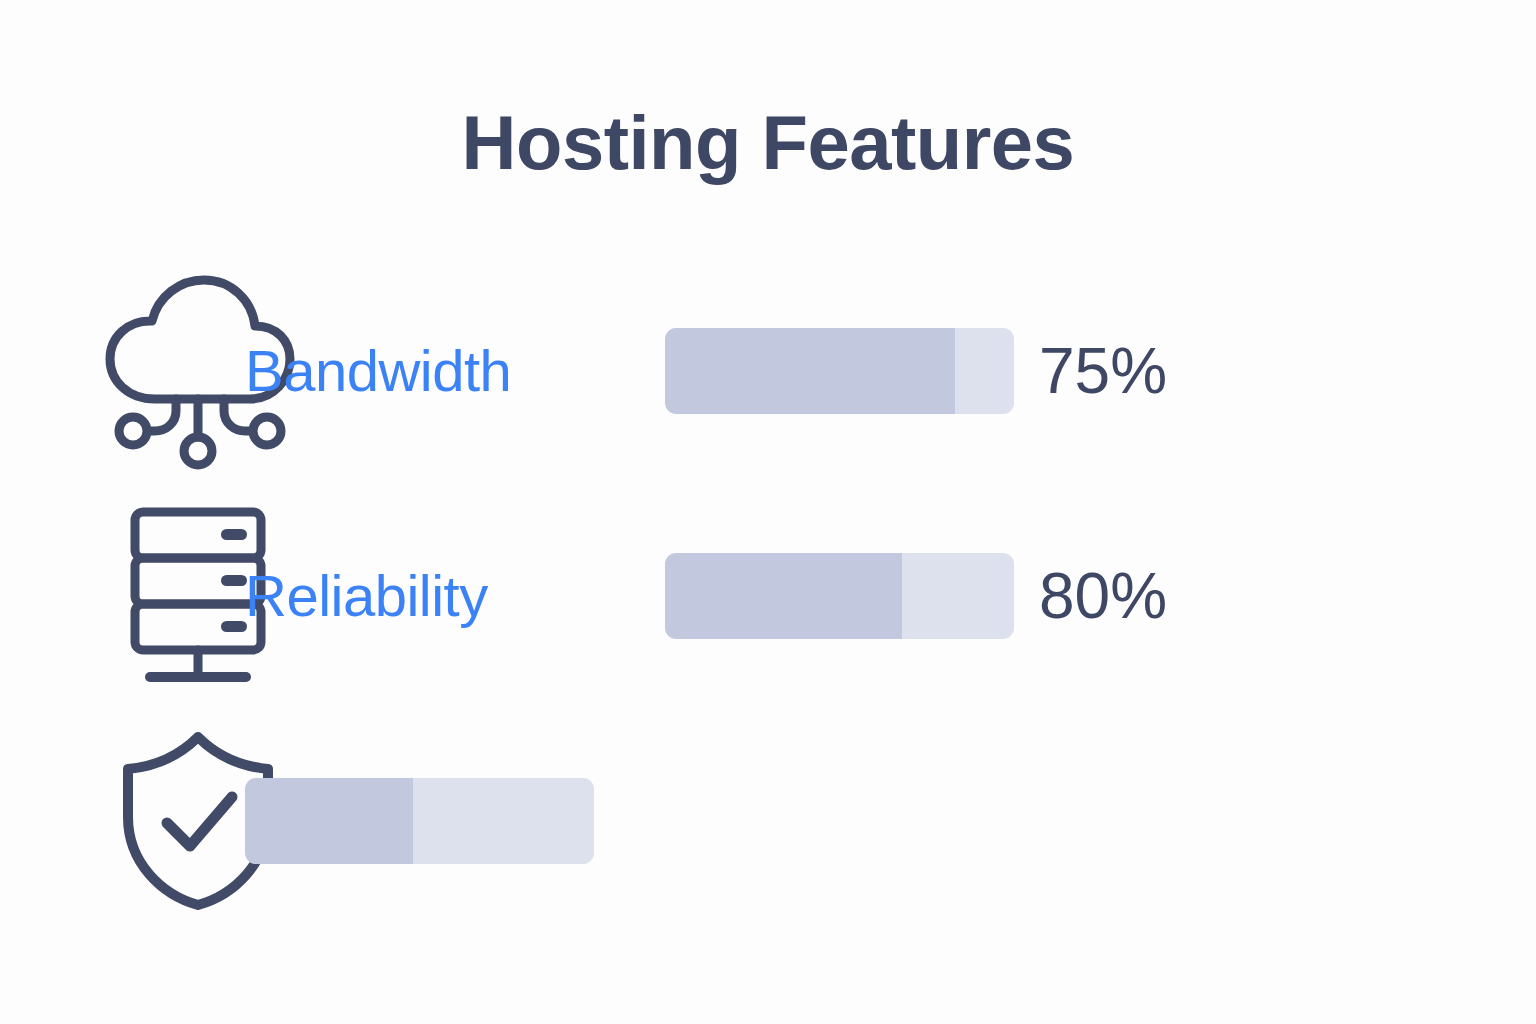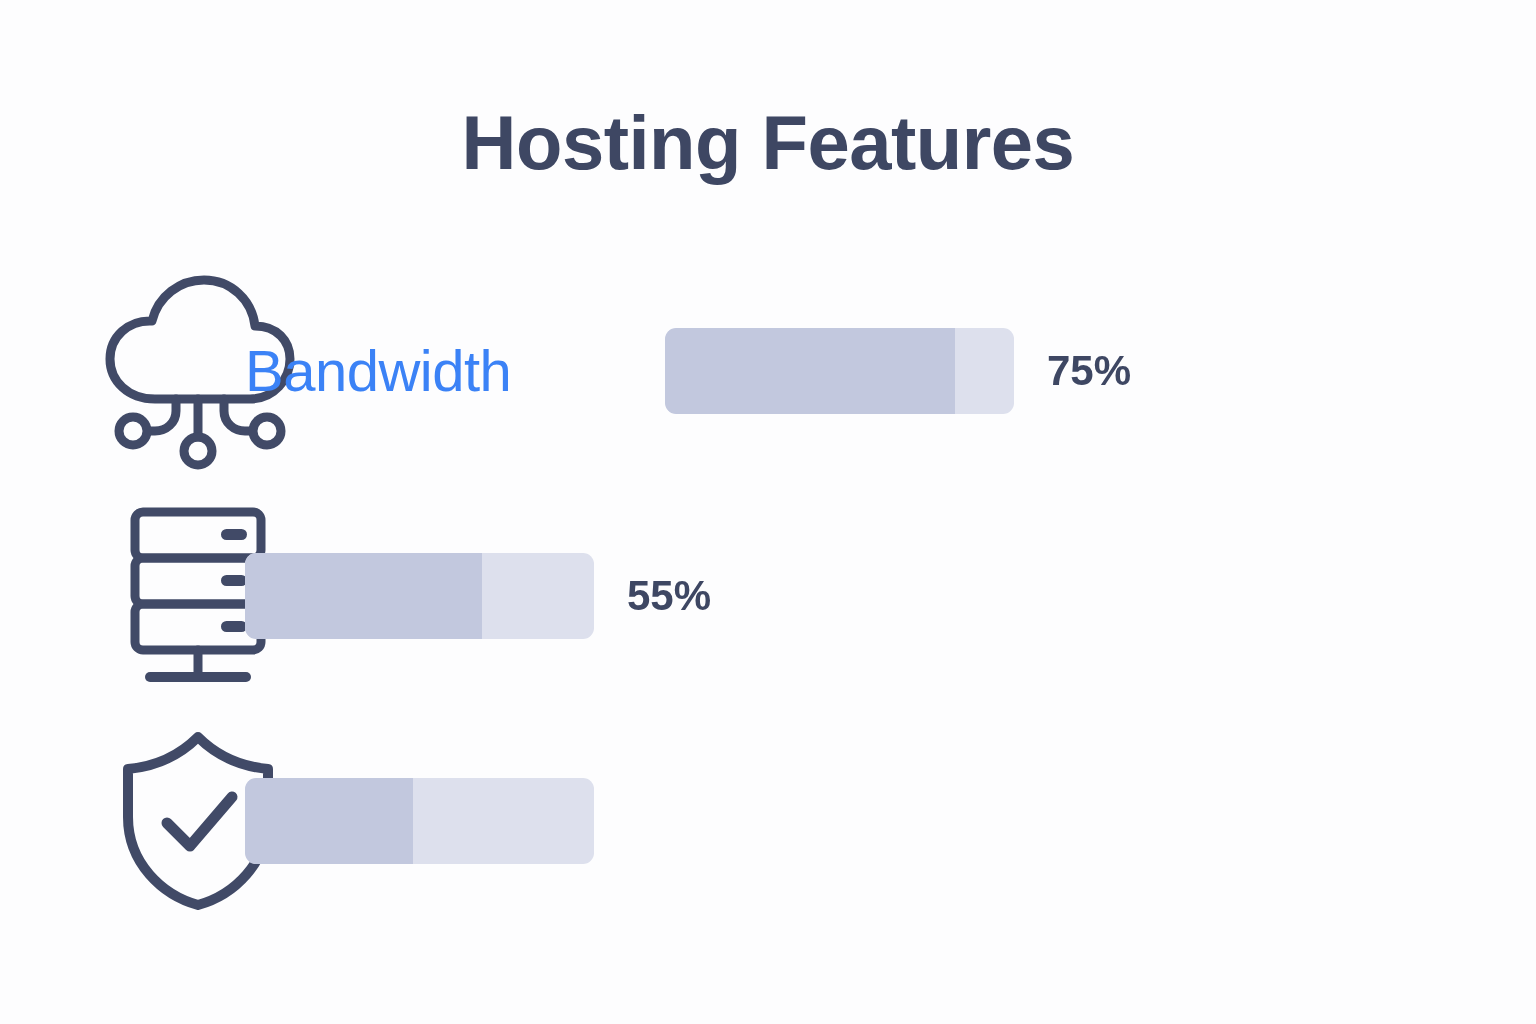--- a/index.html
+++ b/index.html
@@ -82,24 +82,24 @@
   }
   .bar-fill {
     position: absolute;
     left: 0;
     top: 0;
     height: 100%;
     background: #c2c8de;
     border-radius: 11px 0 0 11px;
   }
   .pct-cell {
-    padding-left: 32px;
-    font-size: 42px;
+    padding-left: 24px;
+    font-size: 64px;
     line-height: 66px;
-    font-weight: 700;
+    font-weight: 400;
     color: #3e4763;
     letter-spacing: 0px;
     white-space: nowrap;
   }
 </style>
 </head>
 <body>
 
 <div class="infographic">
 
@@ -138,26 +138,27 @@
             <rect x="18" y="52" width="126" height="46" rx="8" stroke="#414a67" stroke-width="9" fill="none"></rect>
             <rect x="18" y="98" width="126" height="46" rx="8" stroke="#414a67" stroke-width="9" fill="none"></rect>
             <rect x="104" y="23" width="26" height="11" rx="5.5" fill="#414a67"></rect>
             <rect x="104" y="69" width="26" height="11" rx="5.5" fill="#414a67"></rect>
             <rect x="104" y="115" width="26" height="11" rx="5.5" fill="#414a67"></rect>
             <path d="M81 144 L81 168" stroke="#414a67" stroke-width="9" stroke-linecap="round"></path>
             <path d="M33 171 L129 171" stroke="#414a67" stroke-width="10" stroke-linecap="round"></path>
           </svg>
         </span>
       </div>
+      <div class="label-cell">Reliability</div>
       <div class="bar-cell">
         <div class="bar-track">
           <div class="bar-fill" style="width: 68%;"></div>
         </div>
       </div>
-      <div class="pct-cell">55%</div>
+      <div class="pct-cell">80%</div>
     </div>
 
     <div class="feature-row">
       <div class="icon-cell">
         <span>
           <svg width="160" height="184" viewBox="0 0 160 184" fill="none" xmlns="http://www.w3.org/2000/svg">
             <path d="M80 8 C58 30 32 38 10 40 L10 88 C10 134 44 166 80 176 C116 166 150 134 150 88 L150 40 C128 38 102 30 80 8 Z" stroke="#414a67" stroke-width="10" stroke-linejoin="round" fill="none"></path>
             <path d="M49 94 L72 117 L114 68" stroke="#414a67" stroke-width="11" stroke-linecap="round" stroke-linejoin="round" fill="none"></path>
           </svg>
         </span>

